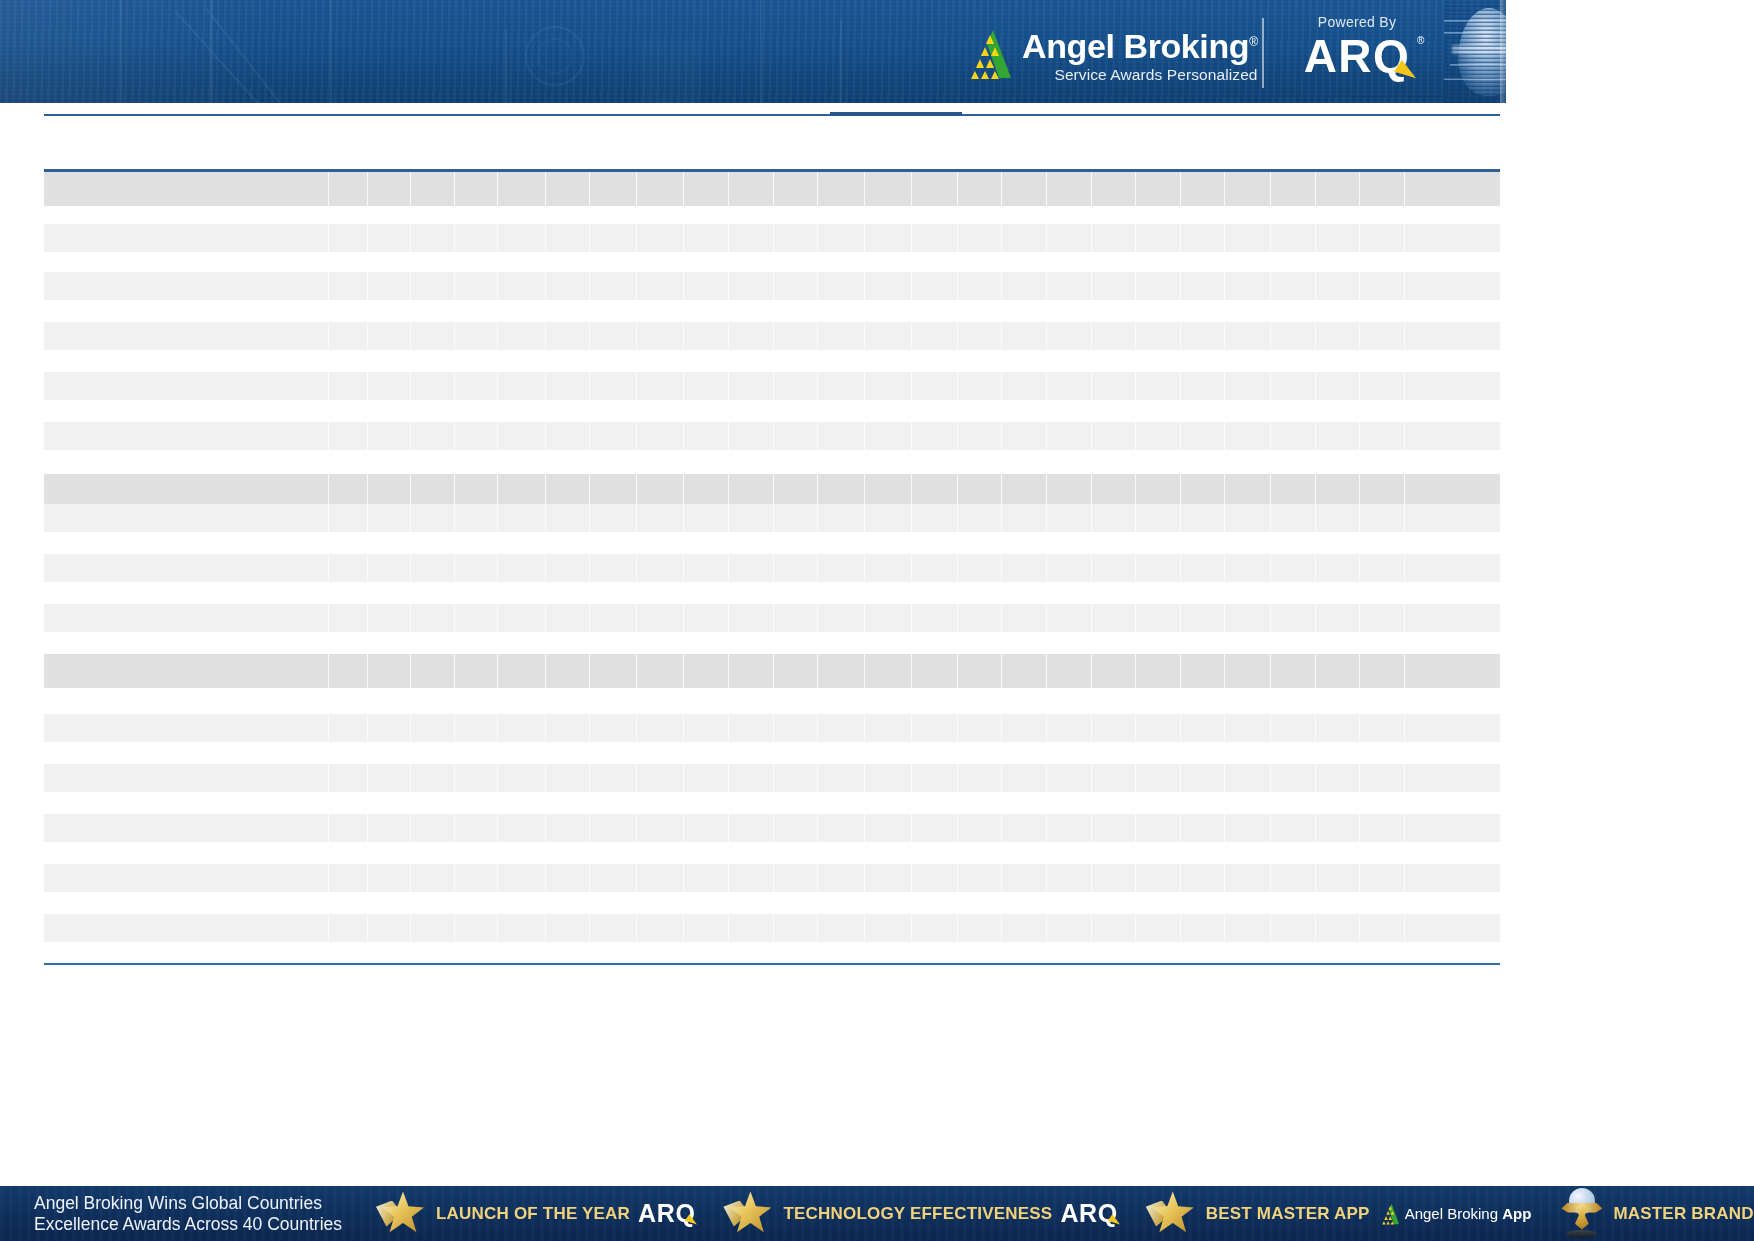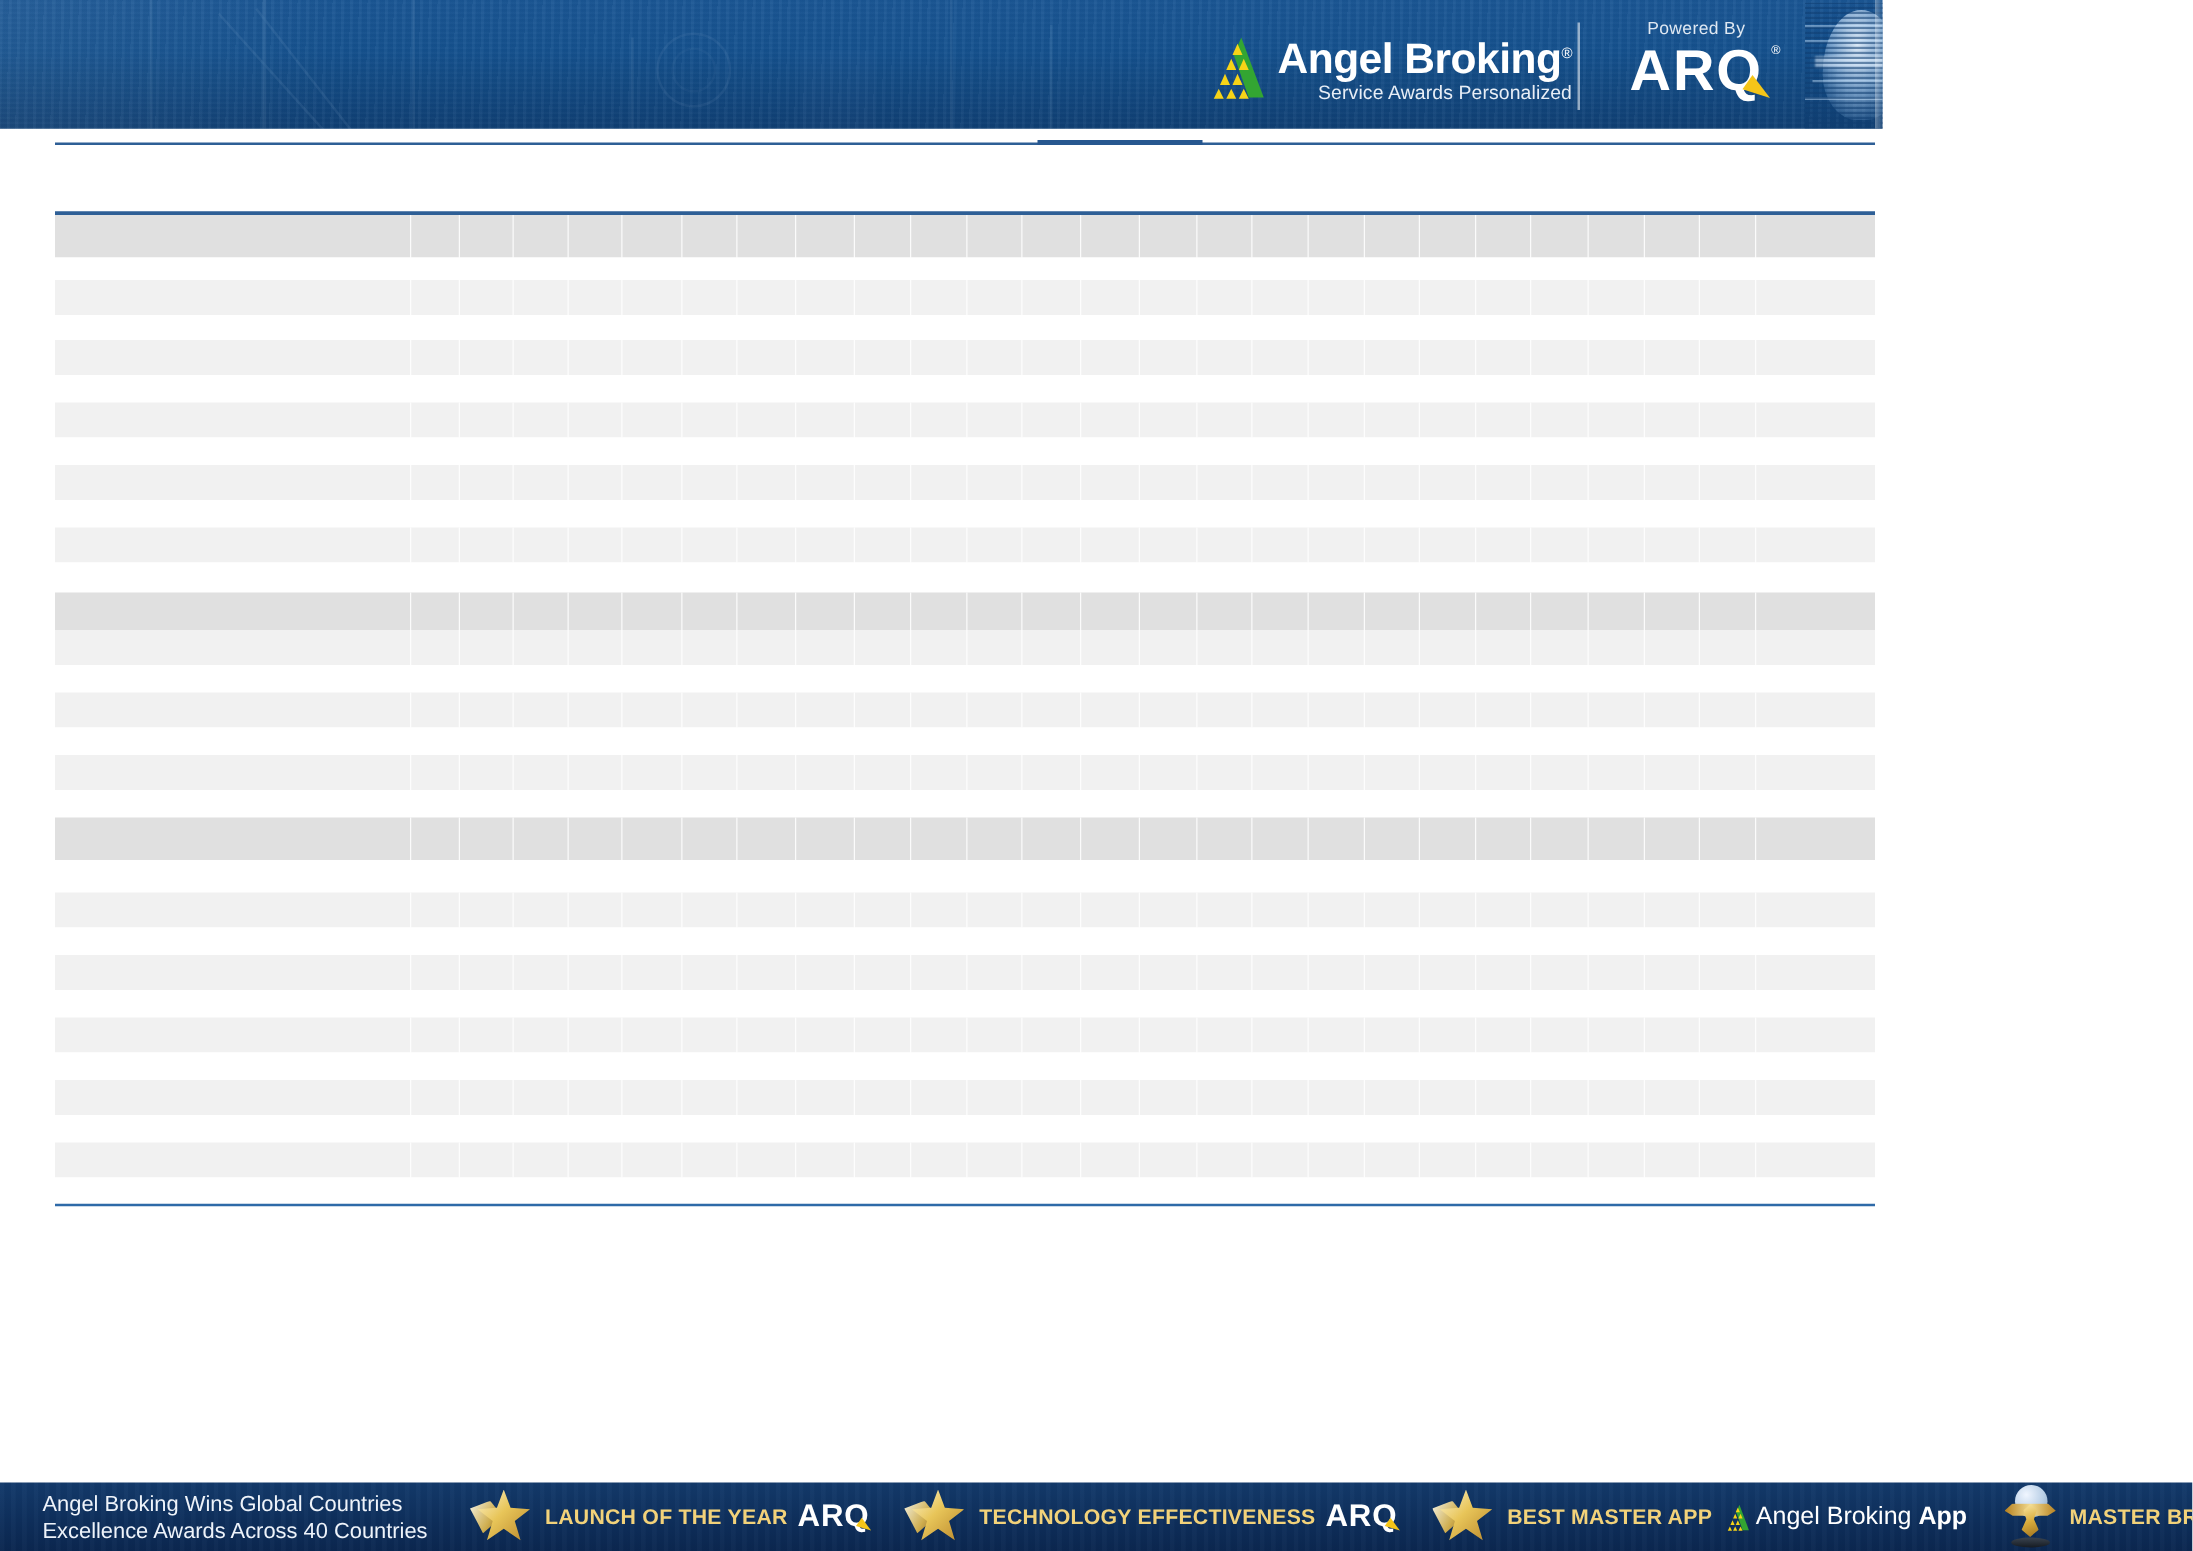--- a/index.html
+++ b/index.html
@@ -338,21 +338,21 @@
     transform: rotate(35deg);
   }
   .mini-pyramid {
     width: 22px; height: 22px;
     position: relative;
     flex: none;
     margin-right: 5px;
   }
   .award-ab-text {
     color: #ffffff;
-    font-size: 20px;
+    font-size: 15px;
     white-space: nowrap;
   }
   .award-ab-text b { font-weight: bold; }
   .trophy {
     position: relative;
     width: 48px; height: 52px;
     flex: none;
     margin-right: 8px;
   }
   .trophy-globe {

